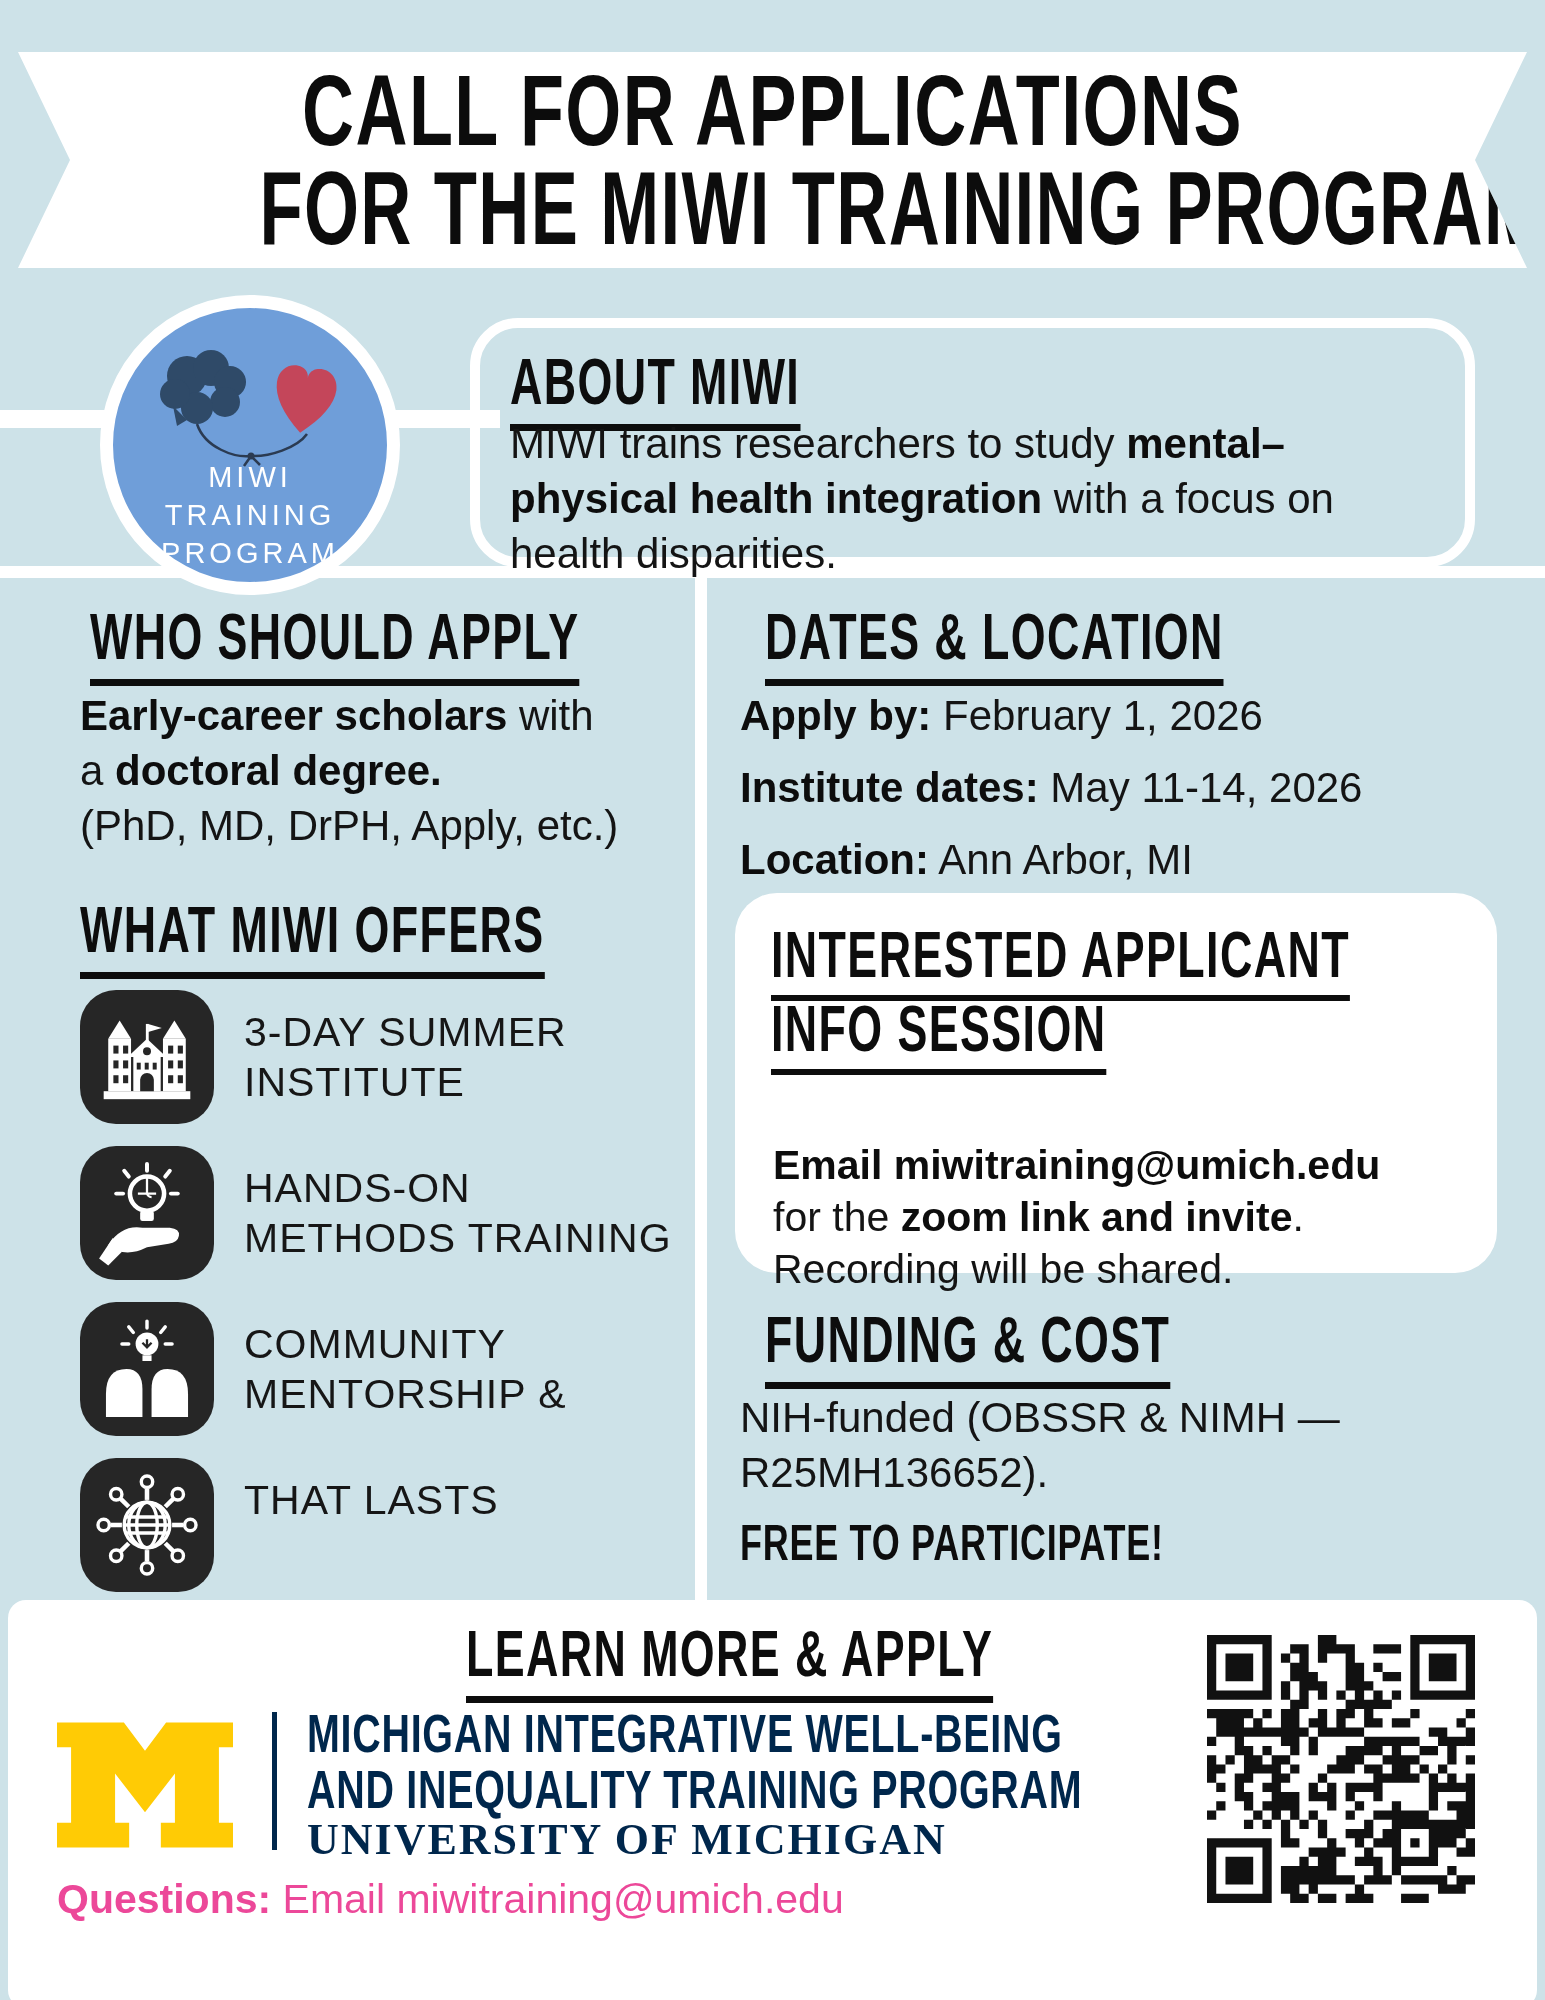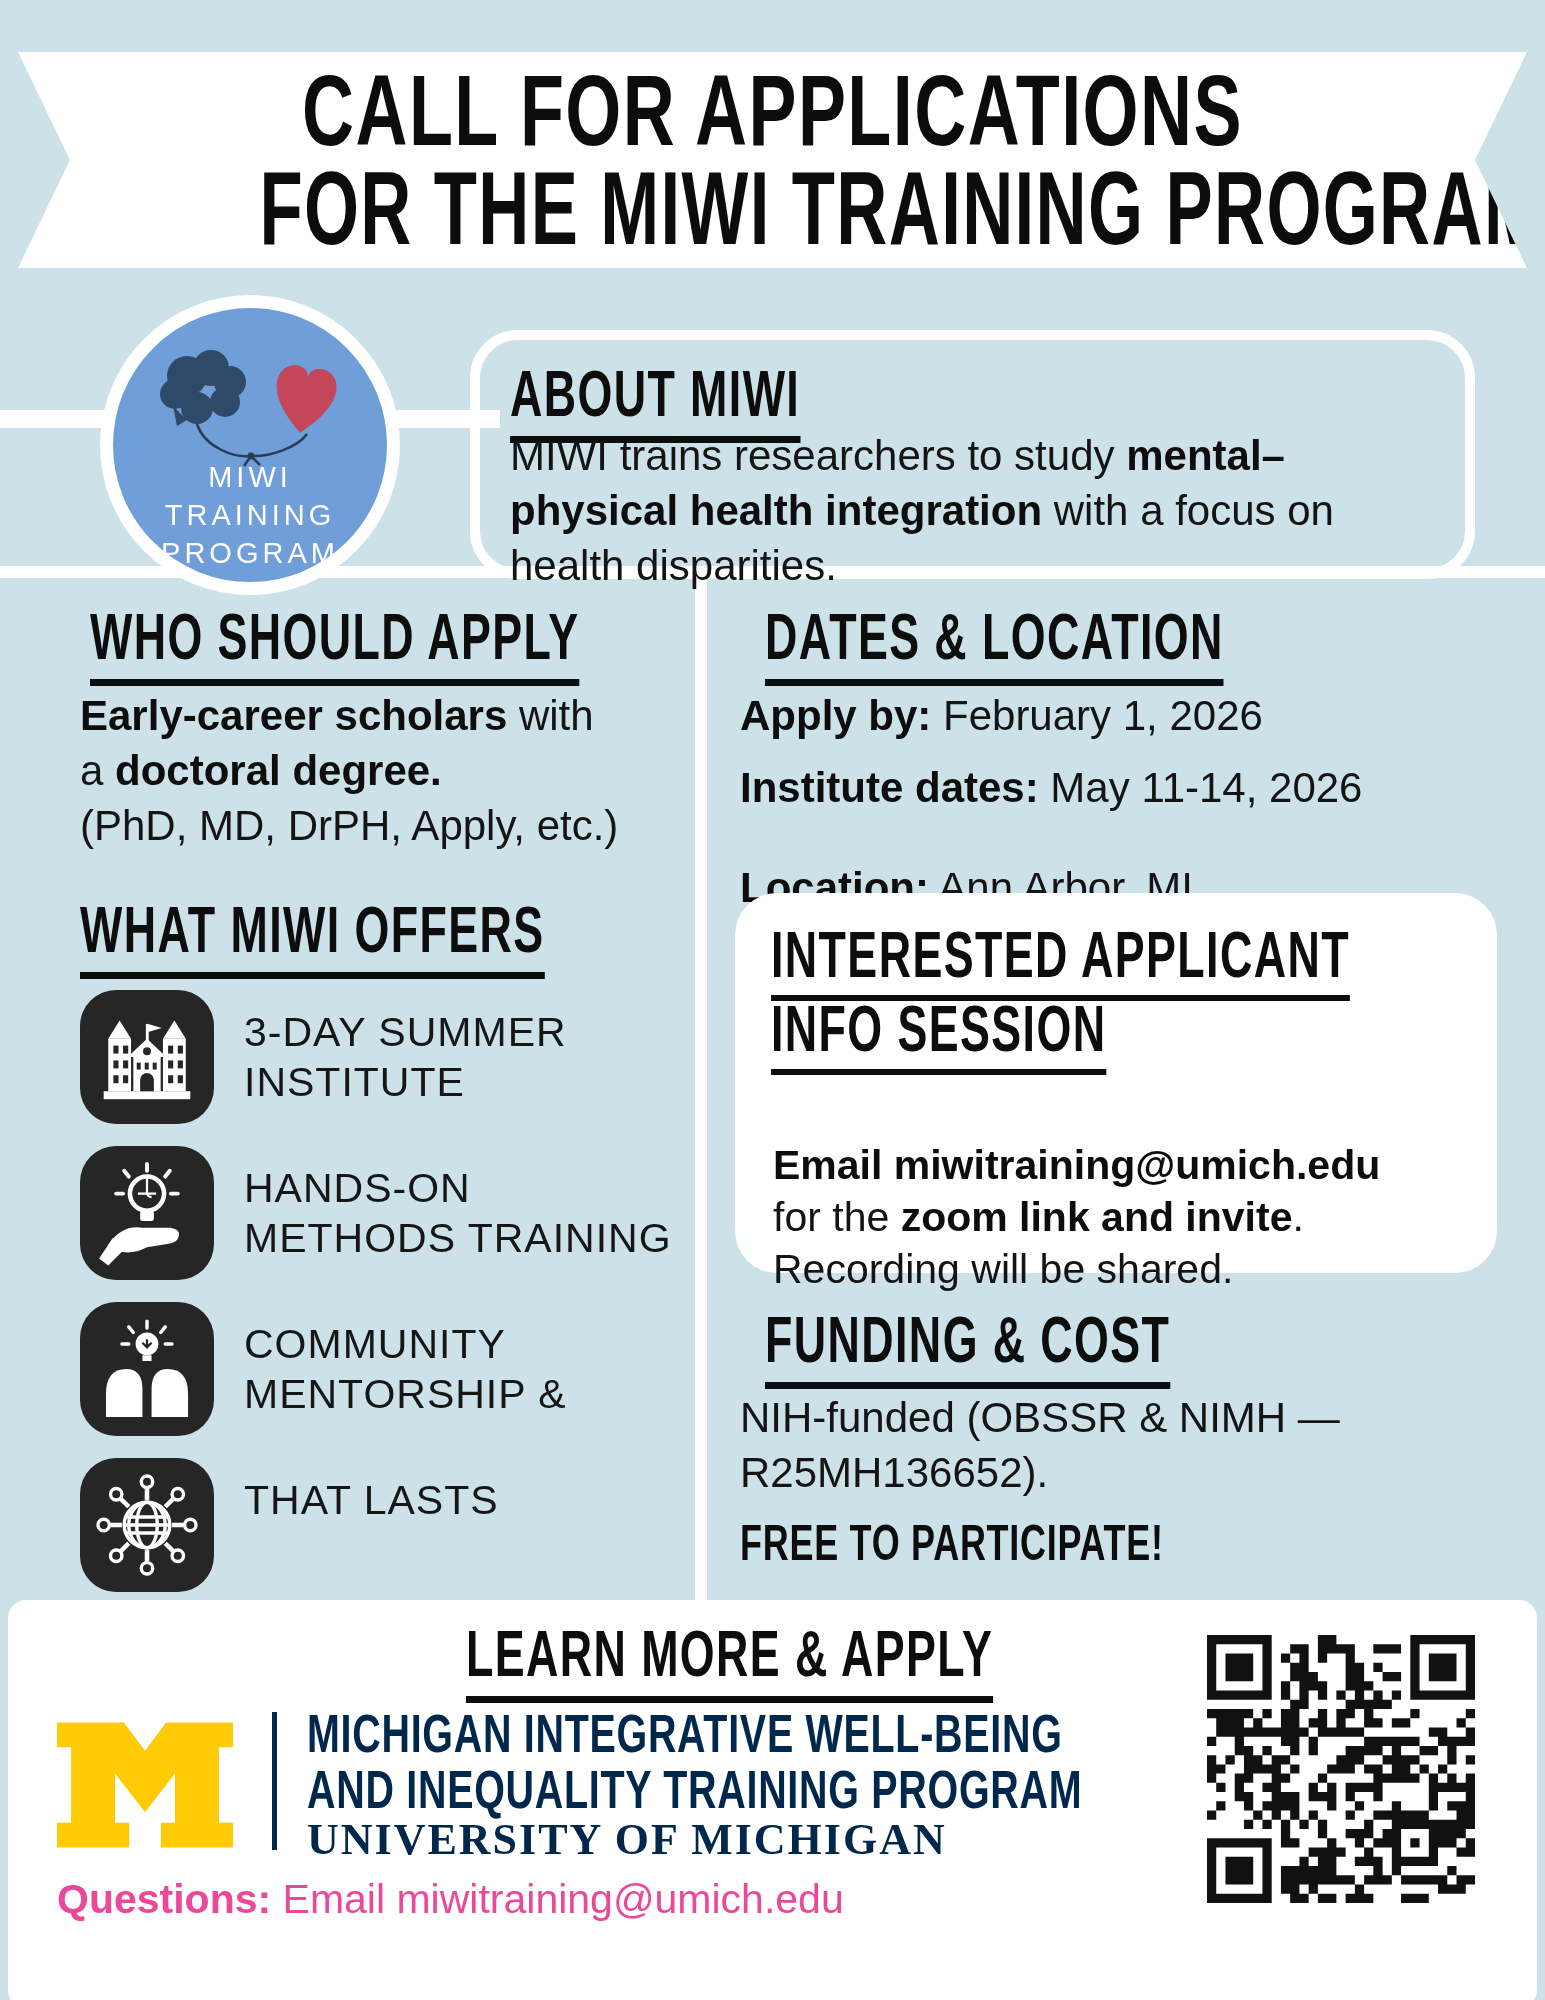--- a/index.html
+++ b/index.html
@@ -23,21 +23,21 @@
   .logo-text{position:absolute;left:0;right:0;top:150px;text-align:center;color:#fff;
              font-size:29px;line-height:38px;letter-spacing:4px;}
   
   .head{position:absolute;font-weight:bold;font-size:64px;line-height:64px;color:#0d0d0d;
         letter-spacing:2px;white-space:nowrap;border-bottom:7px solid #0d0d0d;padding-bottom:10px;
         transform:scale(0.7,1);transform-origin:left top;}
   
   .txt{position:absolute;font-size:42px;line-height:55px;color:#141414;}
   .txt b{font-weight:bold;color:#0d0d0d;}
   
-  .about-box{position:absolute;left:470px;top:330px;width:1005px;height:249px;box-sizing:border-box;
+  .about-box{position:absolute;left:470px;top:318px;width:1005px;height:249px;box-sizing:border-box;
              border:10px solid #fff;border-radius:48px;}
   
   .tile{position:absolute;left:80px;width:134px;height:134px;background:#262626;border-radius:36px;}
   .tile svg{position:absolute;left:10px;top:10px;}
   .offer-label{position:absolute;left:244px;font-size:41px;line-height:50px;letter-spacing:1px;color:#161616;}
   
   .info-box{position:absolute;left:735px;top:893px;width:762px;height:380px;background:#fff;border-radius:42px;}
   .info-box .head{border-bottom-width:6px;padding-bottom:8px;}
   
   .free-line{position:absolute;font-weight:bold;font-size:50px;line-height:50px;letter-spacing:1px;
@@ -106,21 +106,21 @@
   <div class="head" style="left:90px;top:605px;">WHO SHOULD APPLY</div>
   <div class="txt" style="left:80px;top:688px;width:600px;">
     <div><b>Early-career scholars</b><span> with</span></div>
     <div><span>a </span><b>doctoral degree.</b></div>
     <div><span>(PhD, MD, DrPH, Apply, etc.)</span></div>
   </div>
 
   <div class="head" style="left:765px;top:605px;">DATES &amp; LOCATION</div>
   <div class="txt" style="left:740px;top:688px;"><b>Apply by:</b><span> February 1, 2026</span></div>
   <div class="txt" style="left:740px;top:760px;"><b>Institute dates:</b><span> May 11-14, 2026</span></div>
-  <div class="txt" style="left:740px;top:860px;"><b>Location:</b><span> Ann Arbor, MI</span></div>
+  <div class="txt" style="left:740px;top:832px;"><b>Location:</b><span> Ann Arbor, MI</span></div>
 
   <div class="head" style="left:80px;top:898px;">WHAT MIWI OFFERS</div>
 
   <div class="tile" style="top:990px;">
     <svg width="114" height="114" viewBox="0 0 100 100">
       <g fill="#fff">
         <rect x="12" y="80" width="76" height="7"></rect>
         <rect x="16" y="34" width="20" height="46"></rect>
           <polygon points="16,34 26,18 36,34"></polygon>
         <rect x="64" y="34" width="20" height="46"></rect>

